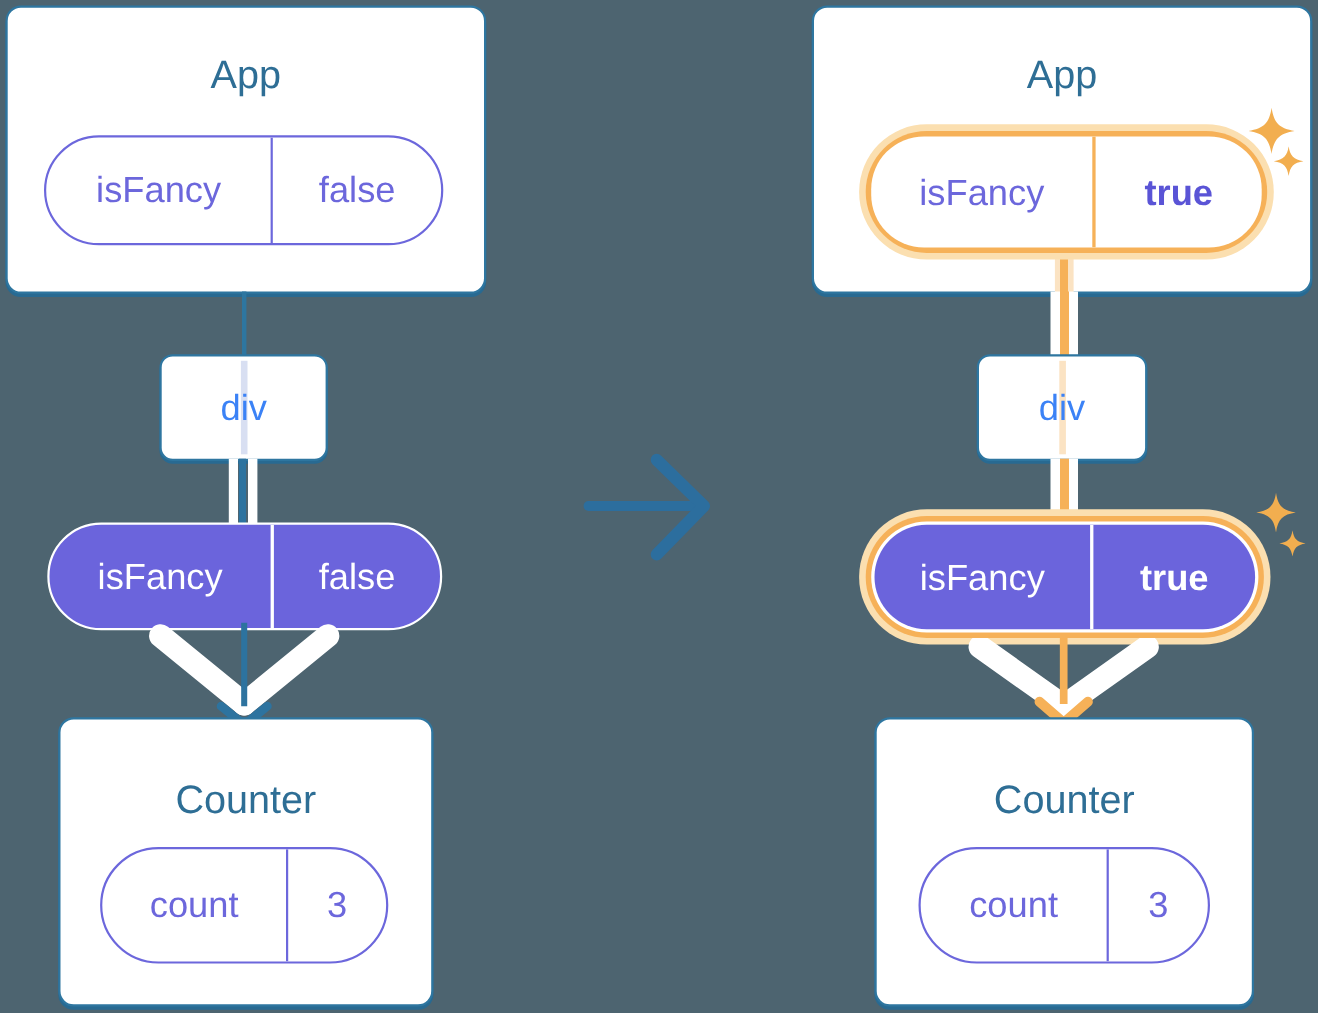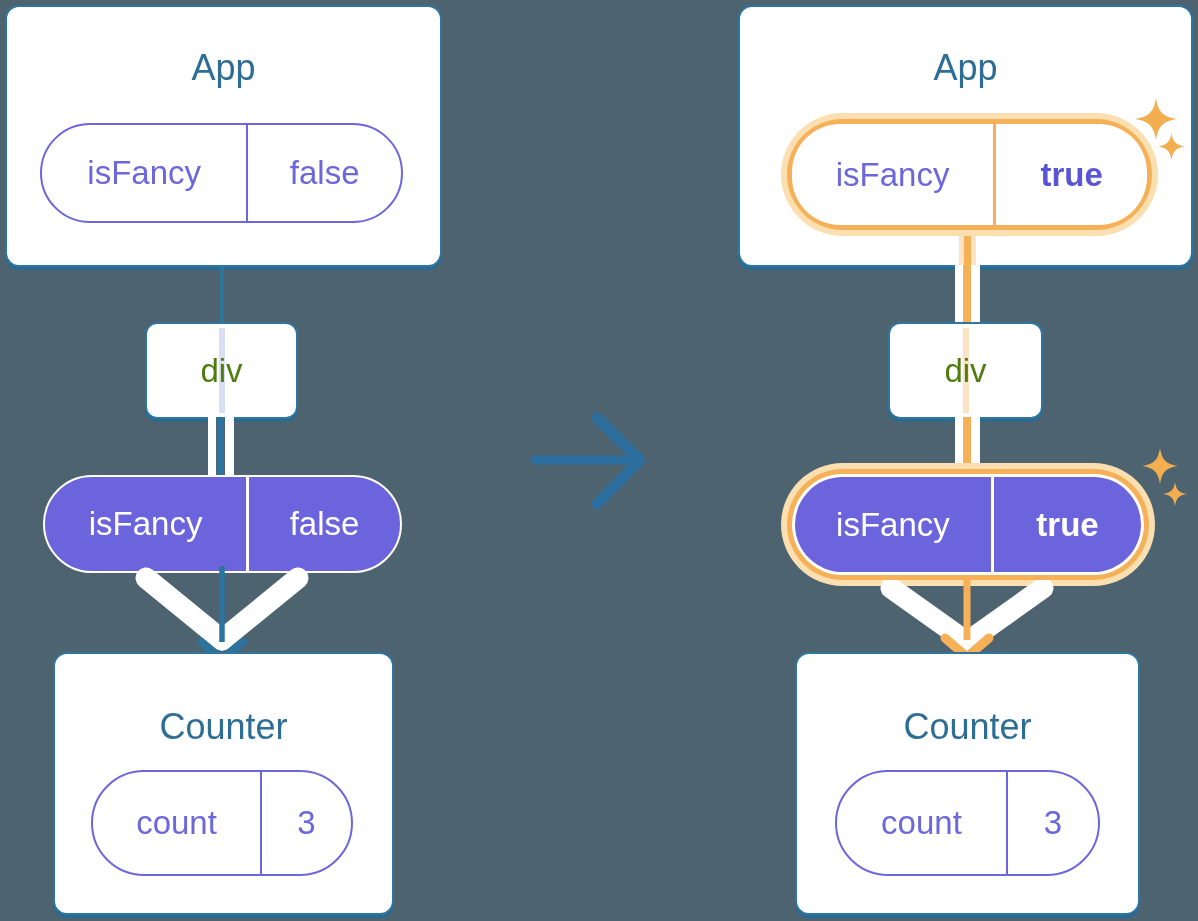--- a/index.html
+++ b/index.html
@@ -63,21 +63,21 @@
   .hl-cell{display:flex;align-items:center;justify-content:center;font-size:33px;color:#6c67dc;box-sizing:border-box;}
   .hl-name{flex:0 0 57.5%;border-right:3px solid #f6b158;}
   .hl-value{flex:1;}
   .purple-inner{background:#6b64dc;}
   .purple-inner .hl-cell{color:#fff;}
   .purple-inner .hl-name{border-right:3px solid #fff;}
   .divbox{
     position:absolute;background:#fff;border:2.5px solid #2e76a0;border-radius:12px;
     box-shadow:0 2.5px 0 #286a92;box-sizing:border-box;
     display:flex;align-items:center;justify-content:center;
-    font-size:33px;font-weight:500;color:#4d7c0f;
+    font-size:33px;font-weight:500;color:#3b82f6;
   }
   .sparkle{position:absolute;}
   svg{display:block;}
 </style>
 </head>
 <body>
 
 <div class="canvas">
 
   <div class="card" style="left:5px;top:5px;width:437px;height:262px;">

